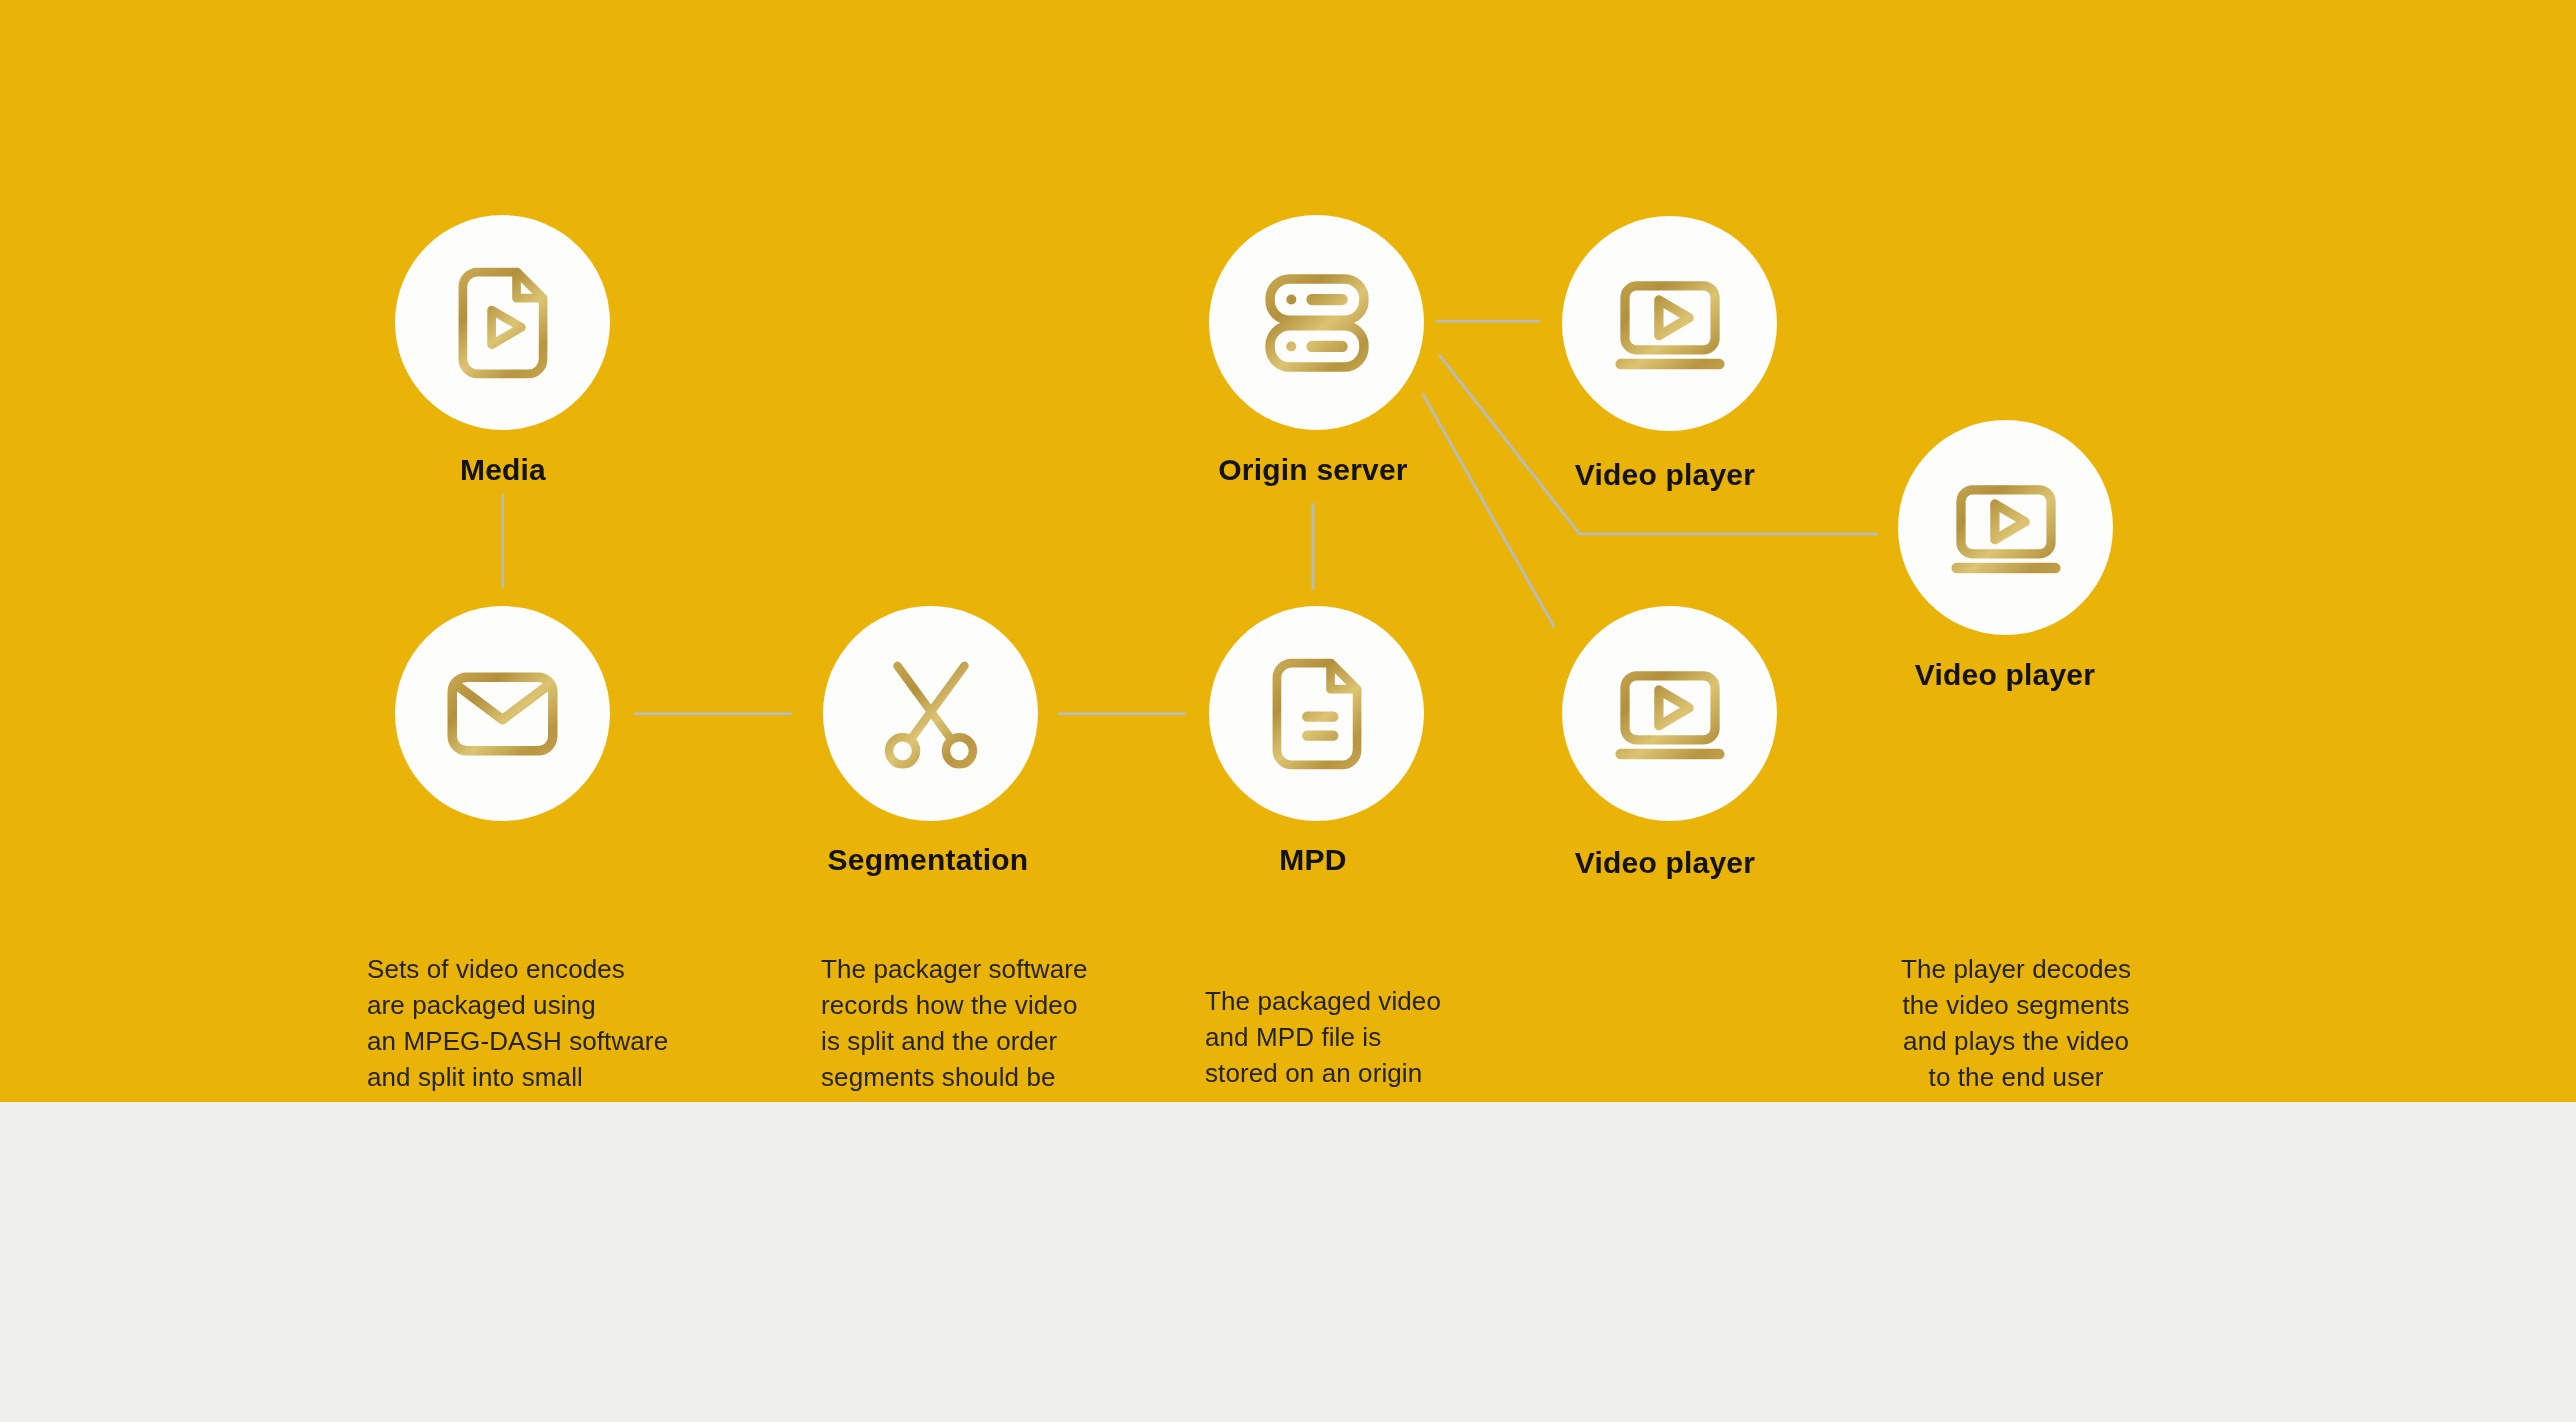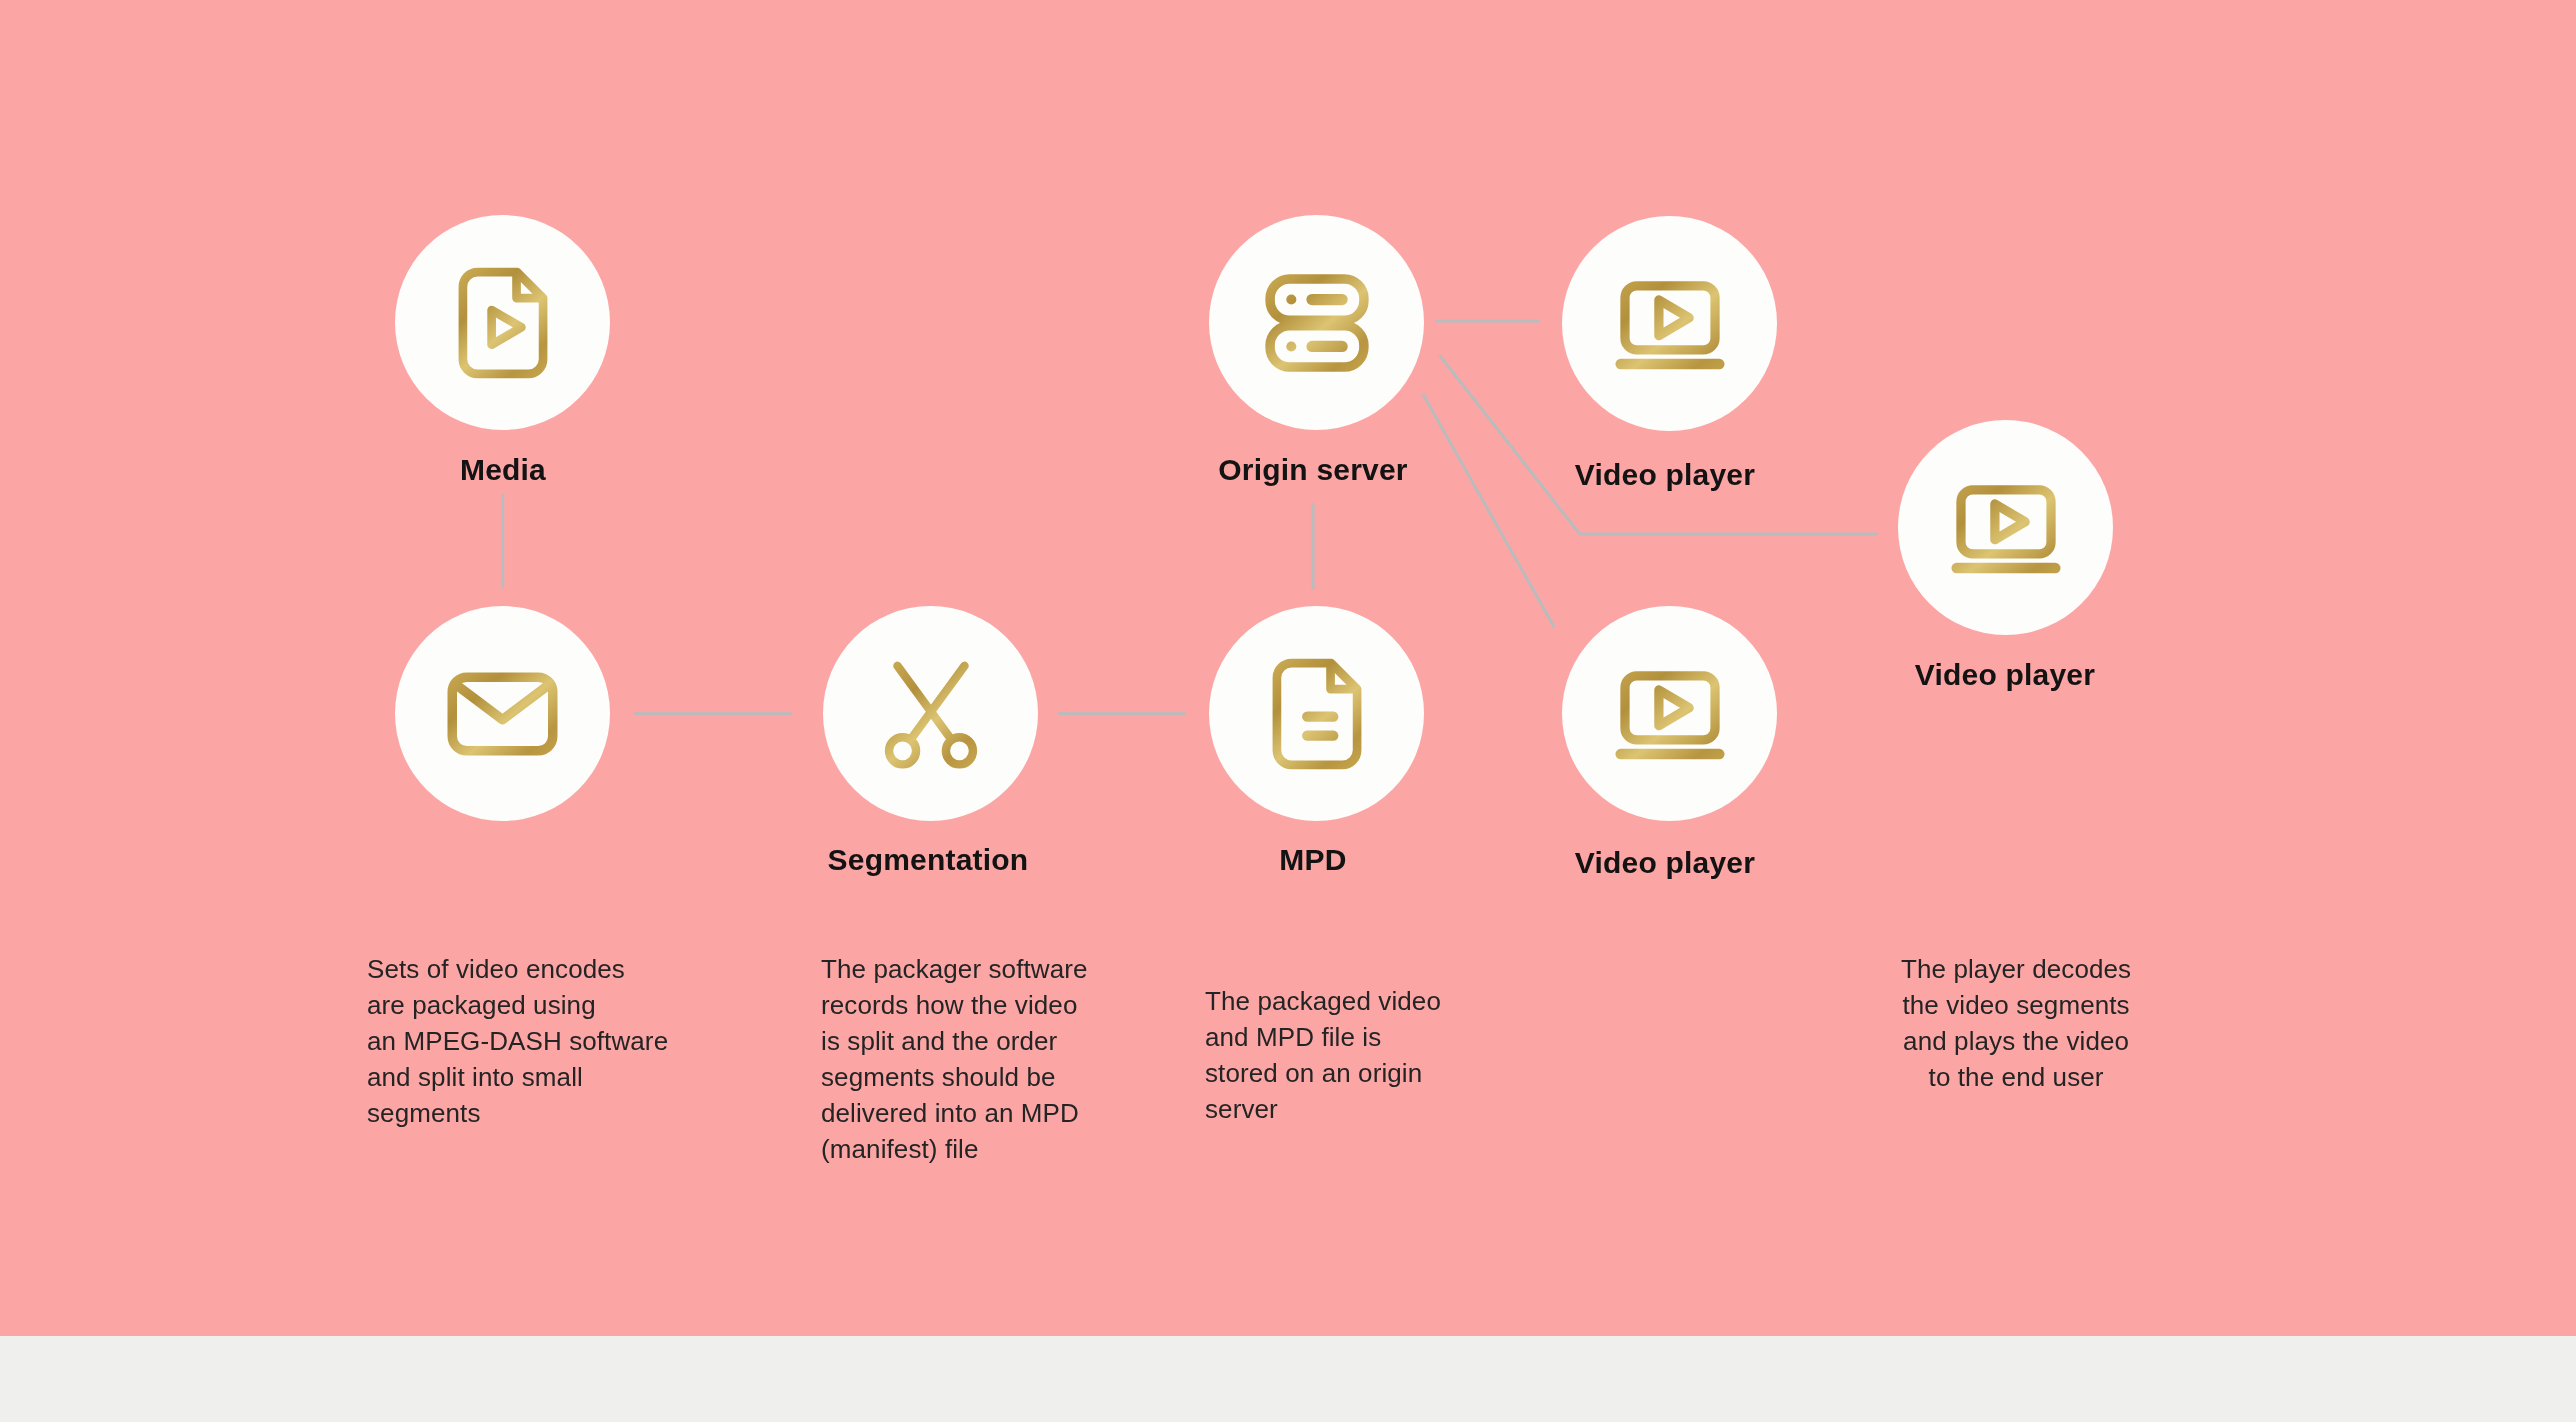--- a/index.html
+++ b/index.html
@@ -4,22 +4,22 @@
 <style>
   html, body {
     margin: 0;
     padding: 0;
     background: #eff0ee;
     font-family: "Liberation Sans", "DejaVu Sans", sans-serif;
   }
   .canvas {
     position: relative;
     width: 2576px;
-    height: 1336px;
-    background: #fca5a5;
+    height: 1102px;
+    background: #eab308;
     overflow: hidden;
   }
   .arrow-layer {
     position: absolute;
     left: 0; top: 0;
     width: 2576px; height: 1422px;
     pointer-events: none;
   }
   .node-circle {
     position: absolute;

